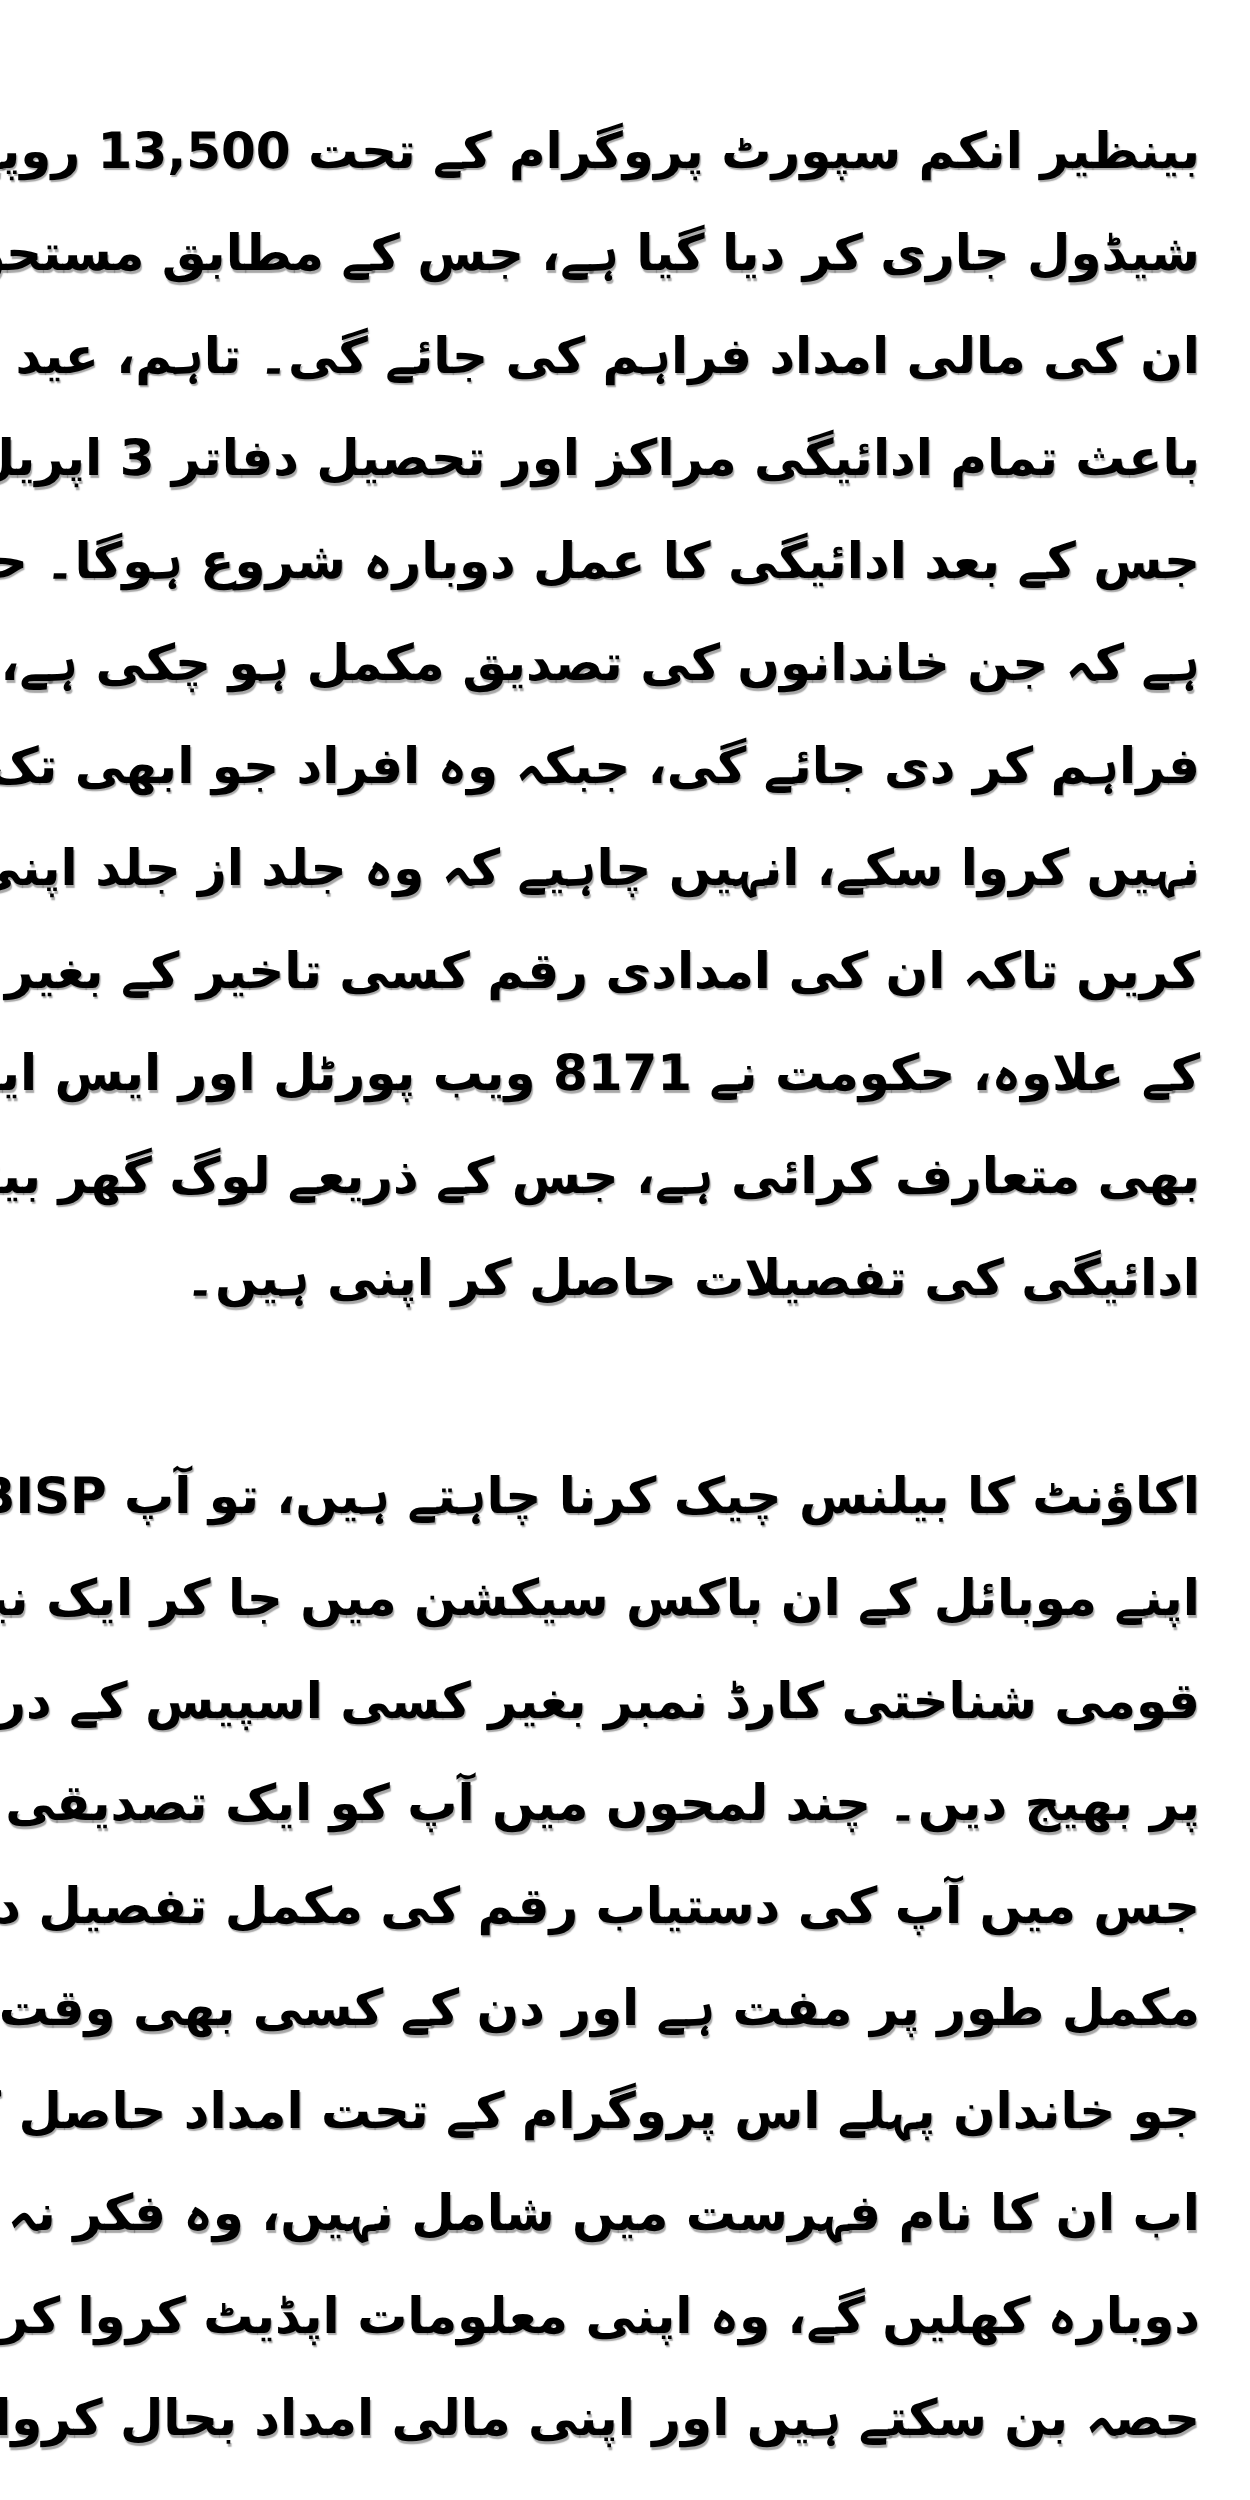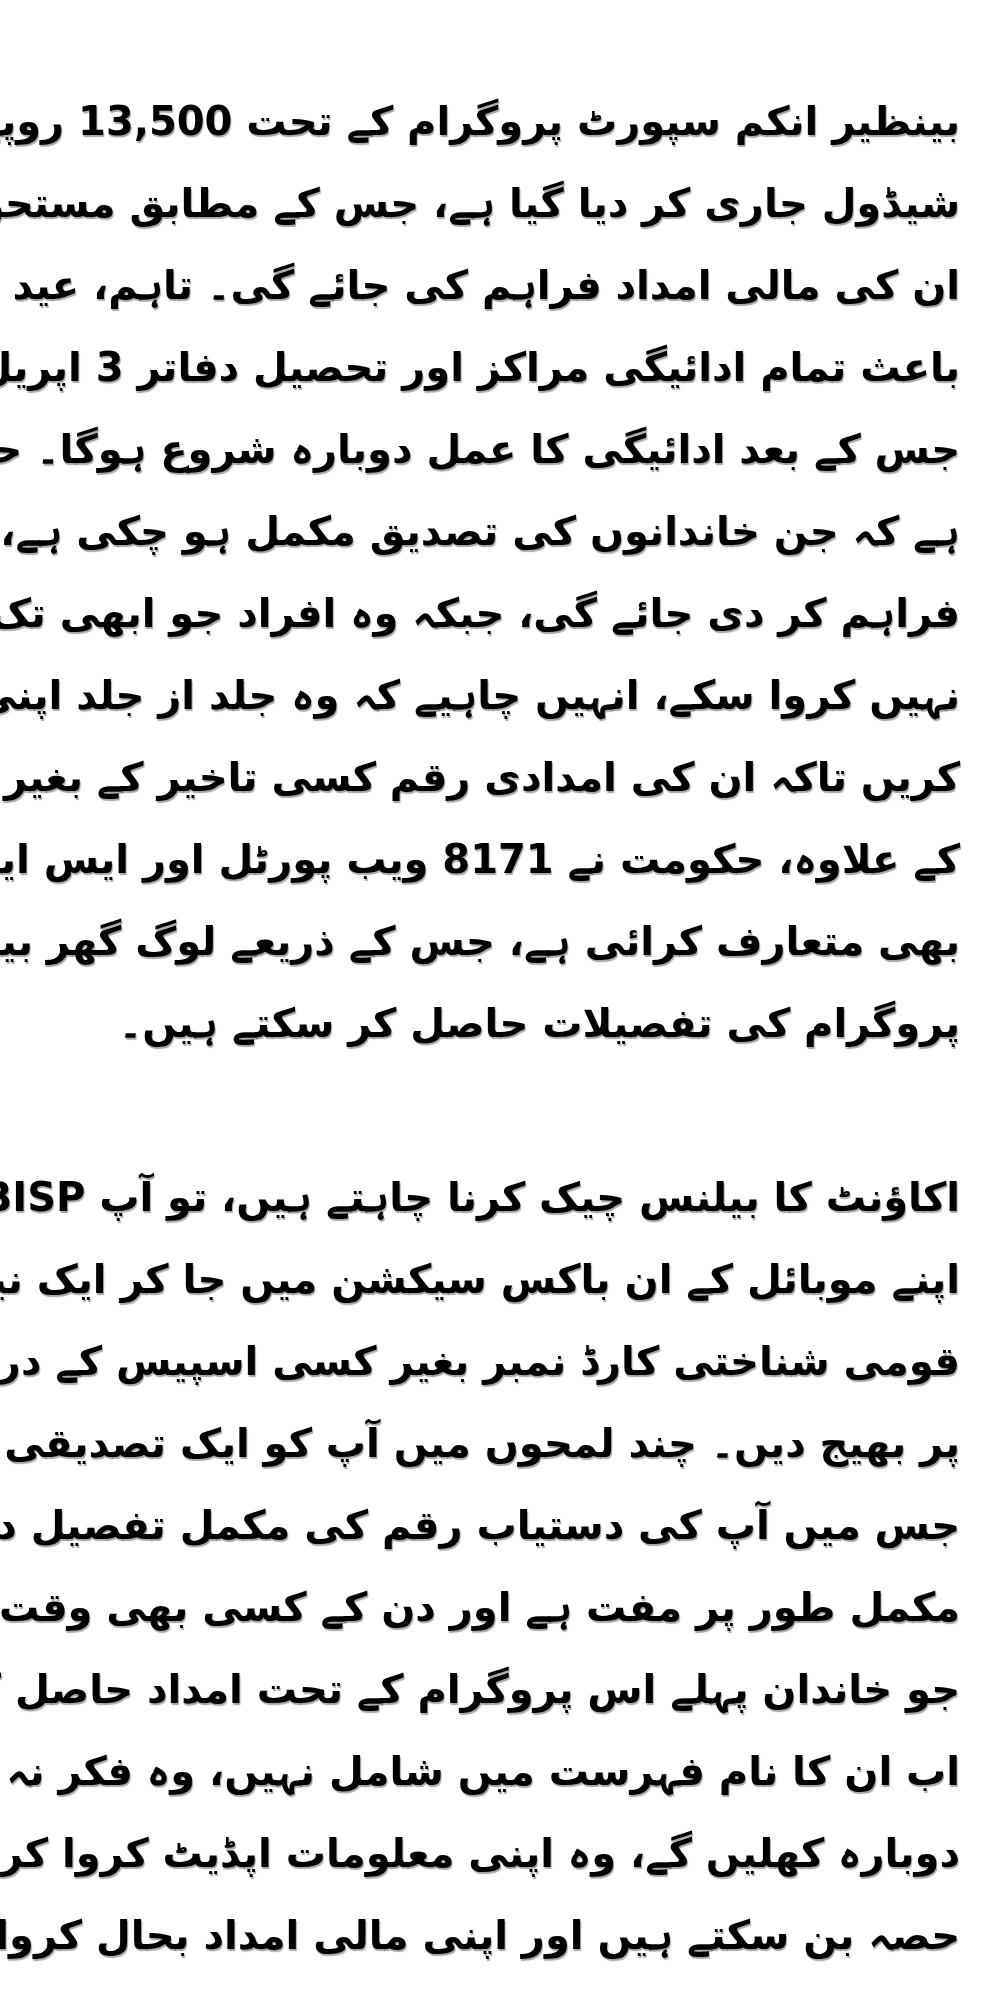--- a/index.html
+++ b/index.html
@@ -53,21 +53,21 @@
     <span class="line">شیڈول جاری کر دیا گیا ہے، جس کے مطابق مستحق خاندانوں کو جلد ہی</span>
     <span class="line">ان کی مالی امداد فراہم کی جائے گی۔ تاہم، عید الفطر کی چھٹیوں کے</span>
     <span class="line">باعث تمام ادائیگی مراکز اور تحصیل دفاتر 3 اپریل تک بند رہیں گے،</span>
     <span class="line">جس کے بعد ادائیگی کا عمل دوبارہ شروع ہوگا۔ حکومت نے یہ واضح کیا</span>
     <span class="line">ہے کہ جن خاندانوں کی تصدیق مکمل ہو چکی ہے، انہیں جلد ہی رقم</span>
     <span class="line">فراہم کر دی جائے گی، جبکہ وہ افراد جو ابھی تک اپنی اہلیت کی تصدیق</span>
     <span class="line">نہیں کروا سکے، انہیں چاہیے کہ وہ جلد از جلد اپنی معلومات کو اپڈیٹ</span>
     <span class="line">کریں تاکہ ان کی امدادی رقم کسی تاخیر کے بغیر جاری کی جا سکے۔ اس</span>
     <span class="line">کے علاوہ، حکومت نے 8171 ویب پورٹل اور ایس ایم ایس سروس</span>
     <span class="line">بھی متعارف کرائی ہے، جس کے ذریعے لوگ گھر بیٹھے اپنی اہلیت اور</span>
-    <span class="line last">پروگرام کی تفصیلات حاصل کر سکتے ہیں۔</span>
+    <span class="line last">ادائیگی کی تفصیلات حاصل کر اپنی ہیں۔</span>
   </div>
 
   <div class="gap"></div>
 
   <div class="para">
     <span class="line">اکاؤنٹ کا بیلنس چیک کرنا چاہتے ہیں، تو آپ BISP اگر آپ اپنے</span>
     <span class="line">اپنے موبائل کے ان باکس سیکشن میں جا کر ایک نیا پیغام لکھیں، اپنا</span>
     <span class="line">قومی شناختی کارڈ نمبر بغیر کسی اسپیس کے درج کریں اور اسے 8171</span>
     <span class="line">پر بھیج دیں۔ چند لمحوں میں آپ کو ایک تصدیقی پیغام موصول ہوگا</span>
     <span class="line">جس میں آپ کی دستیاب رقم کی مکمل تفصیل دی جائے گی۔ یہ سروس</span>

